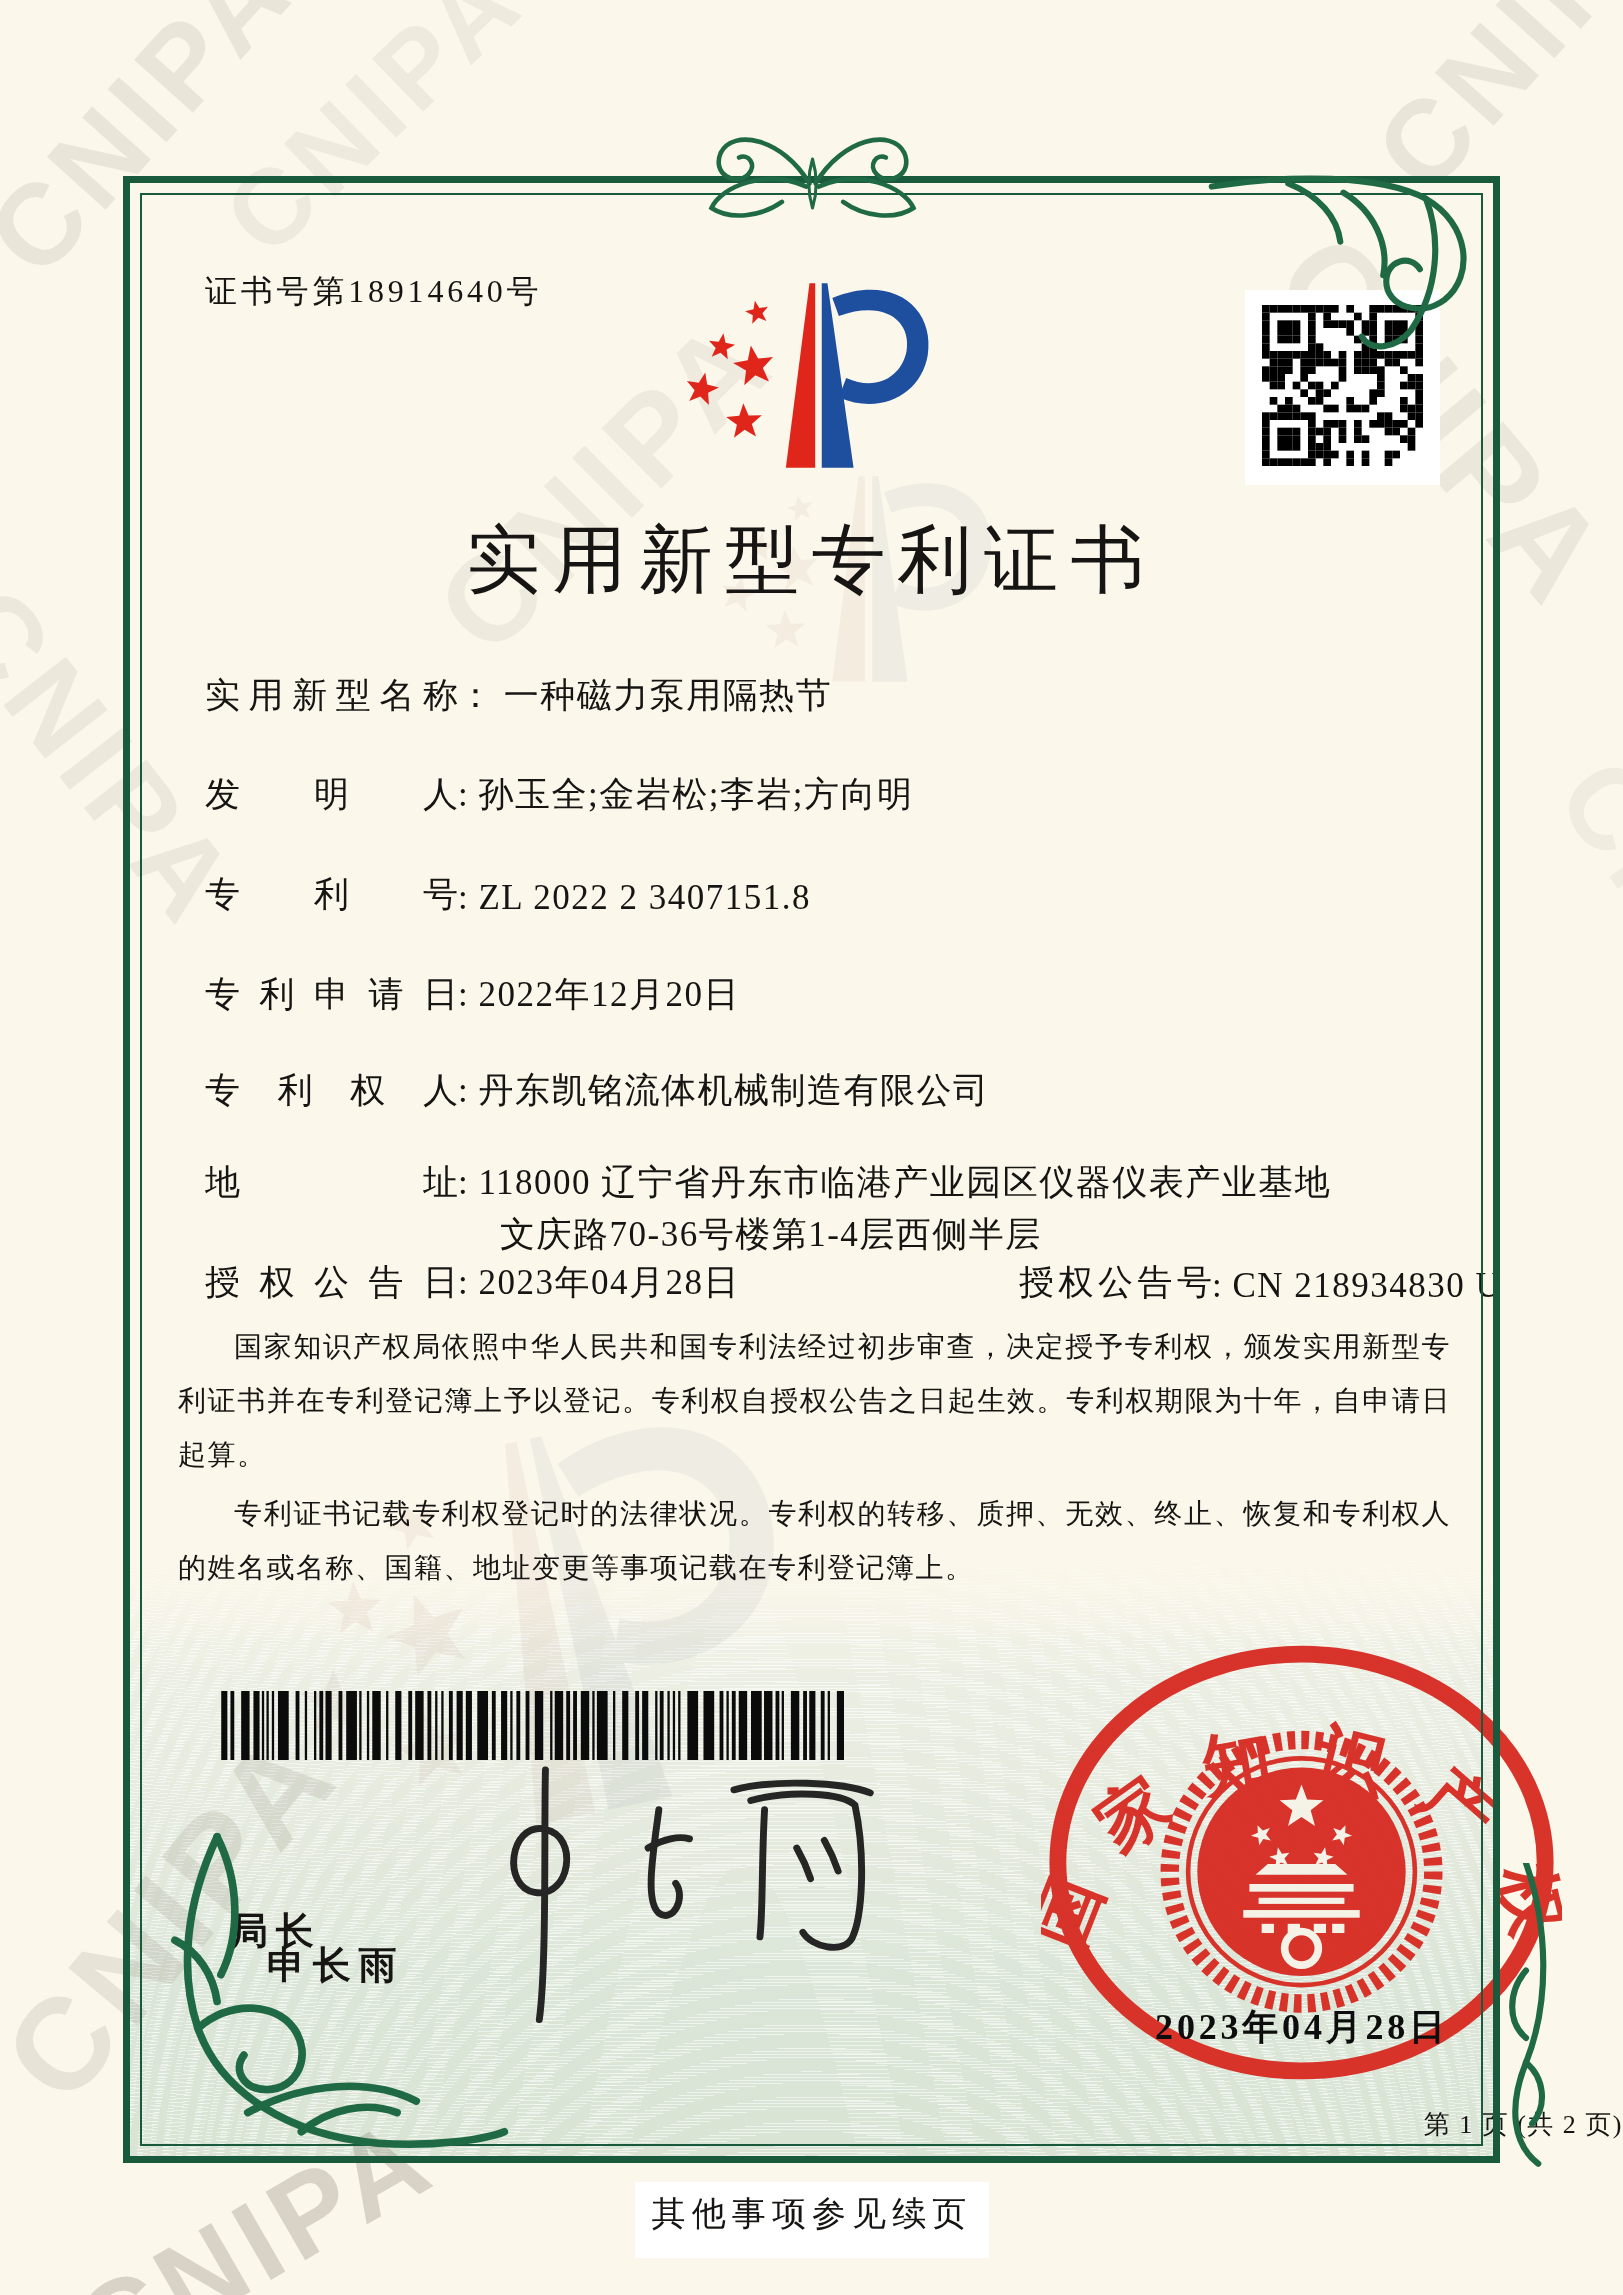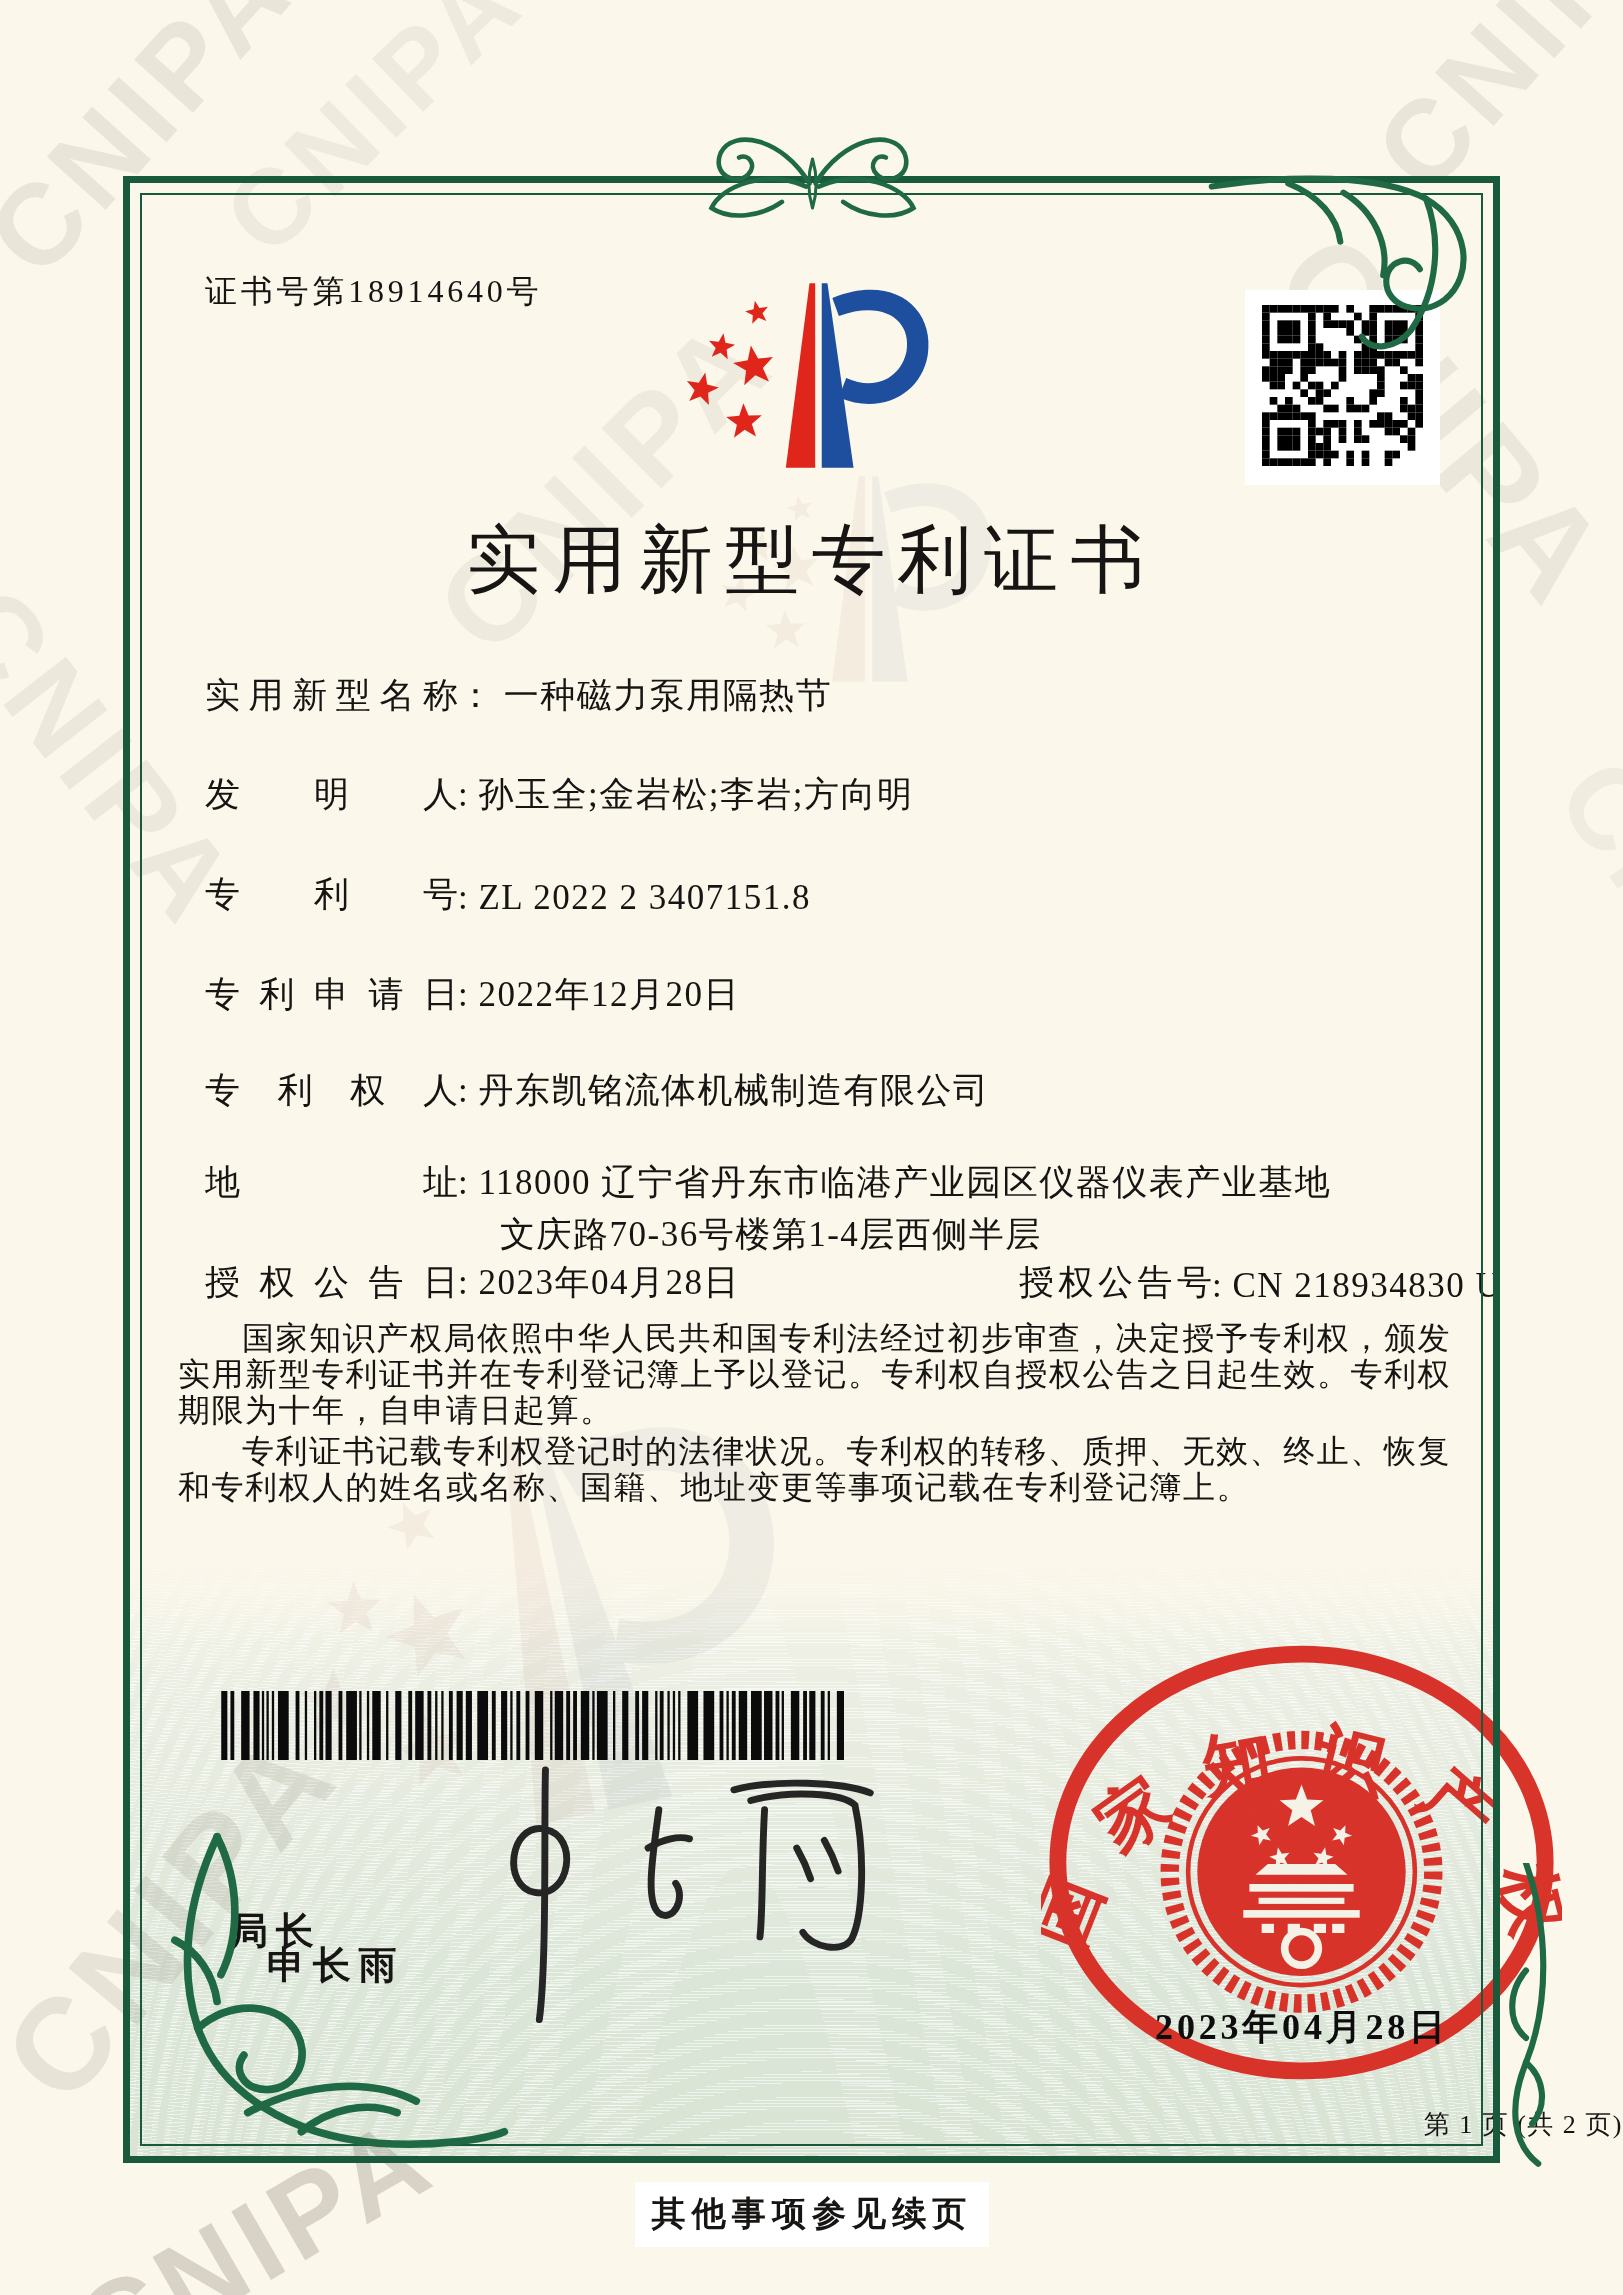--- a/index.html
+++ b/index.html
@@ -43,36 +43,36 @@
   .frow{position:absolute; left:205px; font-size:35px; z-index:4; white-space:nowrap;}
   .flabel{display:inline-flex; justify-content:space-between; width:253px; vertical-align:bottom;}
   .flabel i{font-style:normal;}
   .flabel.narrow{width:193px;}
   .fcolon{display:inline-block; margin-right:10.7px;}
   .fvalue{letter-spacing:1.5px;}
   .addr2{position:absolute; left:500px; top:1211px; font-size:35px; letter-spacing:1.5px; z-index:4;}
   .pair-right{position:absolute; left:814px; top:0;}
   
   .legal{position:absolute; left:178px; top:1320px; width:1273px; z-index:4;
-    font-size:32px; line-height:36px; letter-spacing:1.5px; text-align:justify;}
+    font-size:28px; line-height:54px; letter-spacing:1.5px; text-align:justify;}
   .legal p{margin:0 0 4.6px 0; text-indent:2em;}
   
   .barcode{position:absolute; left:221px; top:1691px; z-index:4; line-height:0;}
   .sig-label{position:absolute; left:230px; z-index:4; font-size:38px; font-weight:700;
     font-family:Liberation Sans, sans-serif; letter-spacing:7.7px;}
   .sig-label.t1{top:1906px;}
   .sig-label.t2{top:1940px;margin-left:37px;}
   .signature{position:absolute; left:429px; top:1756px; z-index:4;}
   .seal{position:absolute; left:1041px; top:1638px; width:521px; height:446px; z-index:4; opacity:.94;}
   .seal-date{position:absolute; left:1072px; top:2003px; width:460px; text-align:center; z-index:5;
     font-size:36px; font-weight:600; letter-spacing:3.8px; color:#0d0d0d;}
   .page-num{position:absolute; left:0; right:0; top:2107px; text-align:right; font-size:26px;
     letter-spacing:1.5px; z-index:4;}
-  .cont-note{position:absolute; left:635px; top:2182px; width:354px; height:65px; background:#ffffff;
-    z-index:6; text-align:center; font-size:34px; line-height:64px; letter-spacing:6.1px; font-weight:700;}
+  .cont-note{position:absolute; left:635px; top:2182px; width:354px; height:76px; background:#ffffff;
+    z-index:6; text-align:center; font-size:34px; line-height:64px; letter-spacing:6.1px; font-weight:400;}
 </style>
 </head>
 <body>
 
 <div class="page">
 
   <div class="waves"></div>
 
   <div class="frame-outer"></div>
   <div class="frame-inner"></div>

